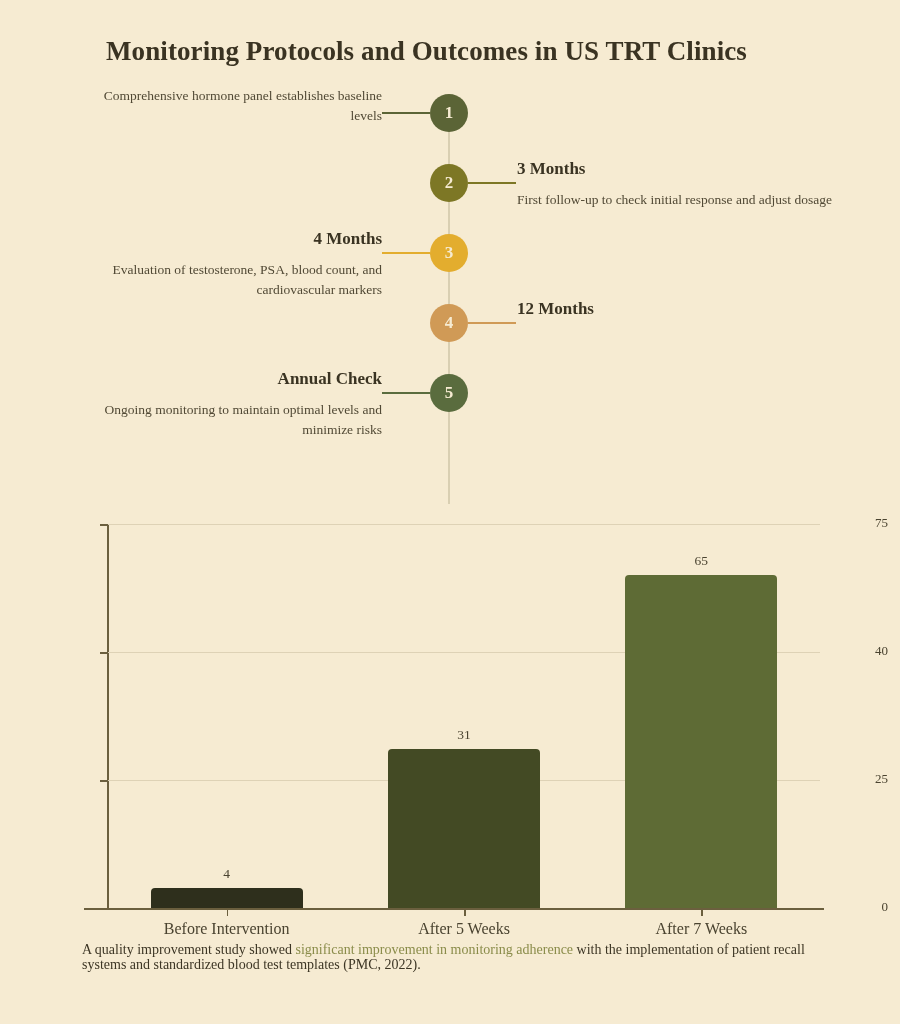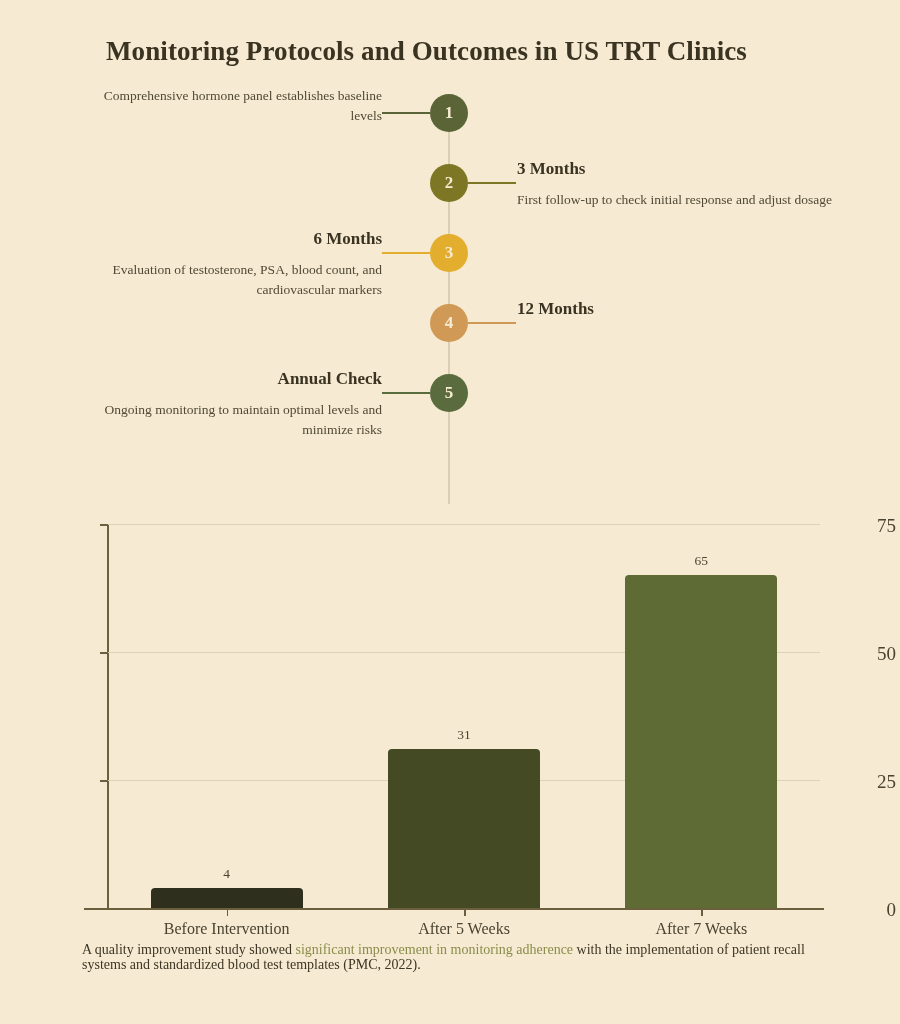--- a/index.html
+++ b/index.html
@@ -142,23 +142,23 @@
     left: 100px;
     width: 8px;
     height: 1.6px;
     background: #6b5f3e;
   }
   .ytick-label {
     position: absolute;
     right: 0;
     width: 92px;
     text-align: right;
-    padding-right: 4px;
+    padding-right: 12px;
     box-sizing: border-box;
-    font-size: 19px;
+    font-size: 13px;
     color: #4a4330;
     transform: translateY(-9px);
   }
   .bar {
     position: absolute;
     bottom: 0;
     left: 0;
     width: 152px;
     border-radius: 4px 4px 0 0;
   }
@@ -220,21 +220,21 @@
           <div class="tl-marker" style="background: rgb(125, 119, 37);">2</div>
           <div class="tl-text">
             <div class="tl-label">3 Months</div>
             <div class="tl-desc">First follow-up to check initial response and adjust dosage</div>
           </div>
         </div>
         <div class="tl-item tl-left" style="top: 140px;">
           <div class="tl-connector" style="background: rgb(227, 173, 46);"></div>
           <div class="tl-marker" style="background: rgb(227, 173, 46);">3</div>
           <div class="tl-text">
-            <div class="tl-label">6 Months</div>
+            <div class="tl-label">4 Months</div>
             <div class="tl-desc">Evaluation of testosterone, PSA, blood count, and cardiovascular markers</div>
           </div>
         </div>
         <div class="tl-item tl-right" style="top: 210px;">
           <div class="tl-connector" style="background: rgb(208, 154, 86);"></div>
           <div class="tl-marker" style="background: rgb(208, 154, 86);">4</div>
           <div class="tl-text">
             <div class="tl-label">12 Months</div>
           </div>
         </div>
@@ -256,21 +256,21 @@
         <div class="gridline" style="top: 280px;"></div>
         <div class="gridline" style="top: 152px;"></div>
         <div class="gridline" style="top: 24px;"></div>
       </div>
     <div id="ytick-layer">
         <div class="ytick-mark" style="top: 408px;"></div>
         <div class="ytick-label" style="top: 408px;">0</div>
         <div class="ytick-mark" style="top: 280px;"></div>
         <div class="ytick-label" style="top: 280px;">25</div>
         <div class="ytick-mark" style="top: 152px;"></div>
-        <div class="ytick-label" style="top: 152px;">50</div>
+        <div class="ytick-label" style="top: 152px;">40</div>
         <div class="ytick-mark" style="top: 24px;"></div>
         <div class="ytick-label" style="top: 24px;">75</div>
       </div>
     <div id="bar-layer">
         <div class="bar" style="left: 150.667px; top: 387.52px; height: 20.48px; width: 152px; position: absolute; background: rgb(46, 47, 28);"></div>
         <div class="bar-value" style="left: 150.667px; top: 365.52px;">4</div>
         <div class="bar" style="left: 388px; top: 249.28px; height: 158.72px; width: 152px; position: absolute; background: rgb(67, 74, 36);"></div>
         <div class="bar-value" style="left: 388px; top: 227.28px;">31</div>
         <div class="bar" style="left: 625.333px; top: 75.2px; height: 332.8px; width: 152px; position: absolute; background: rgb(94, 107, 53);"></div>
         <div class="bar-value" style="left: 625.333px; top: 53.2px;">65</div>

